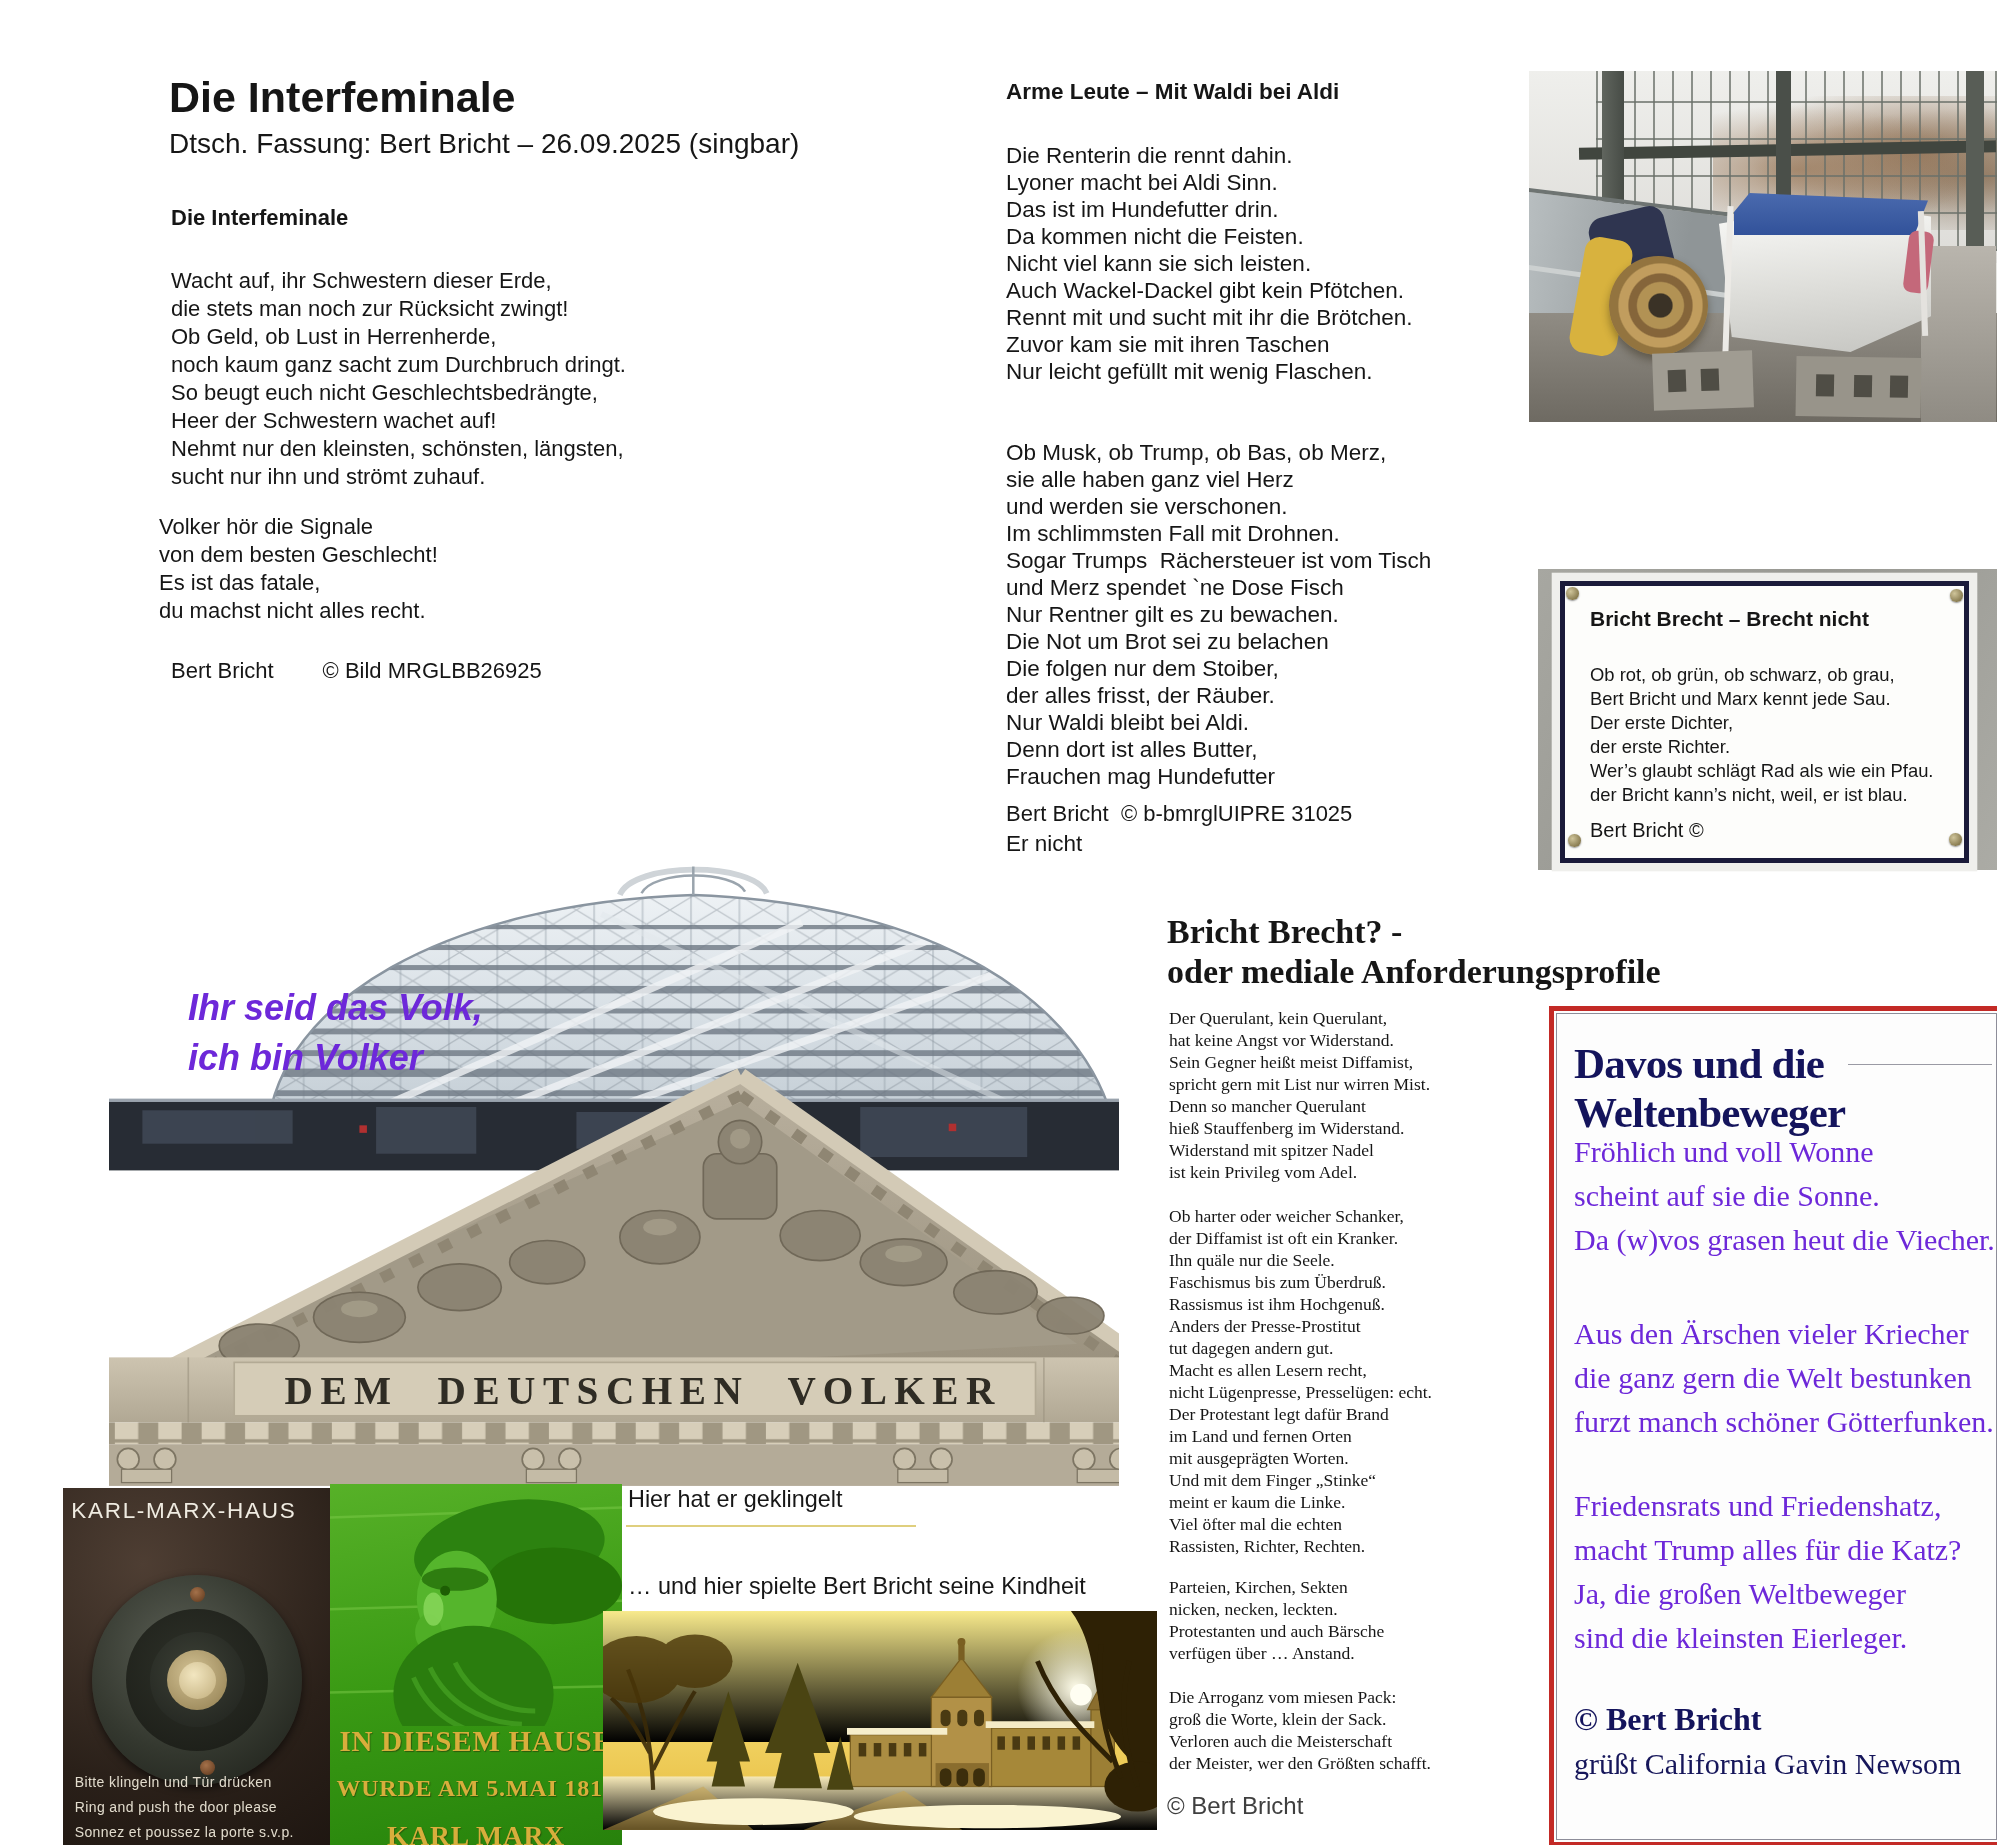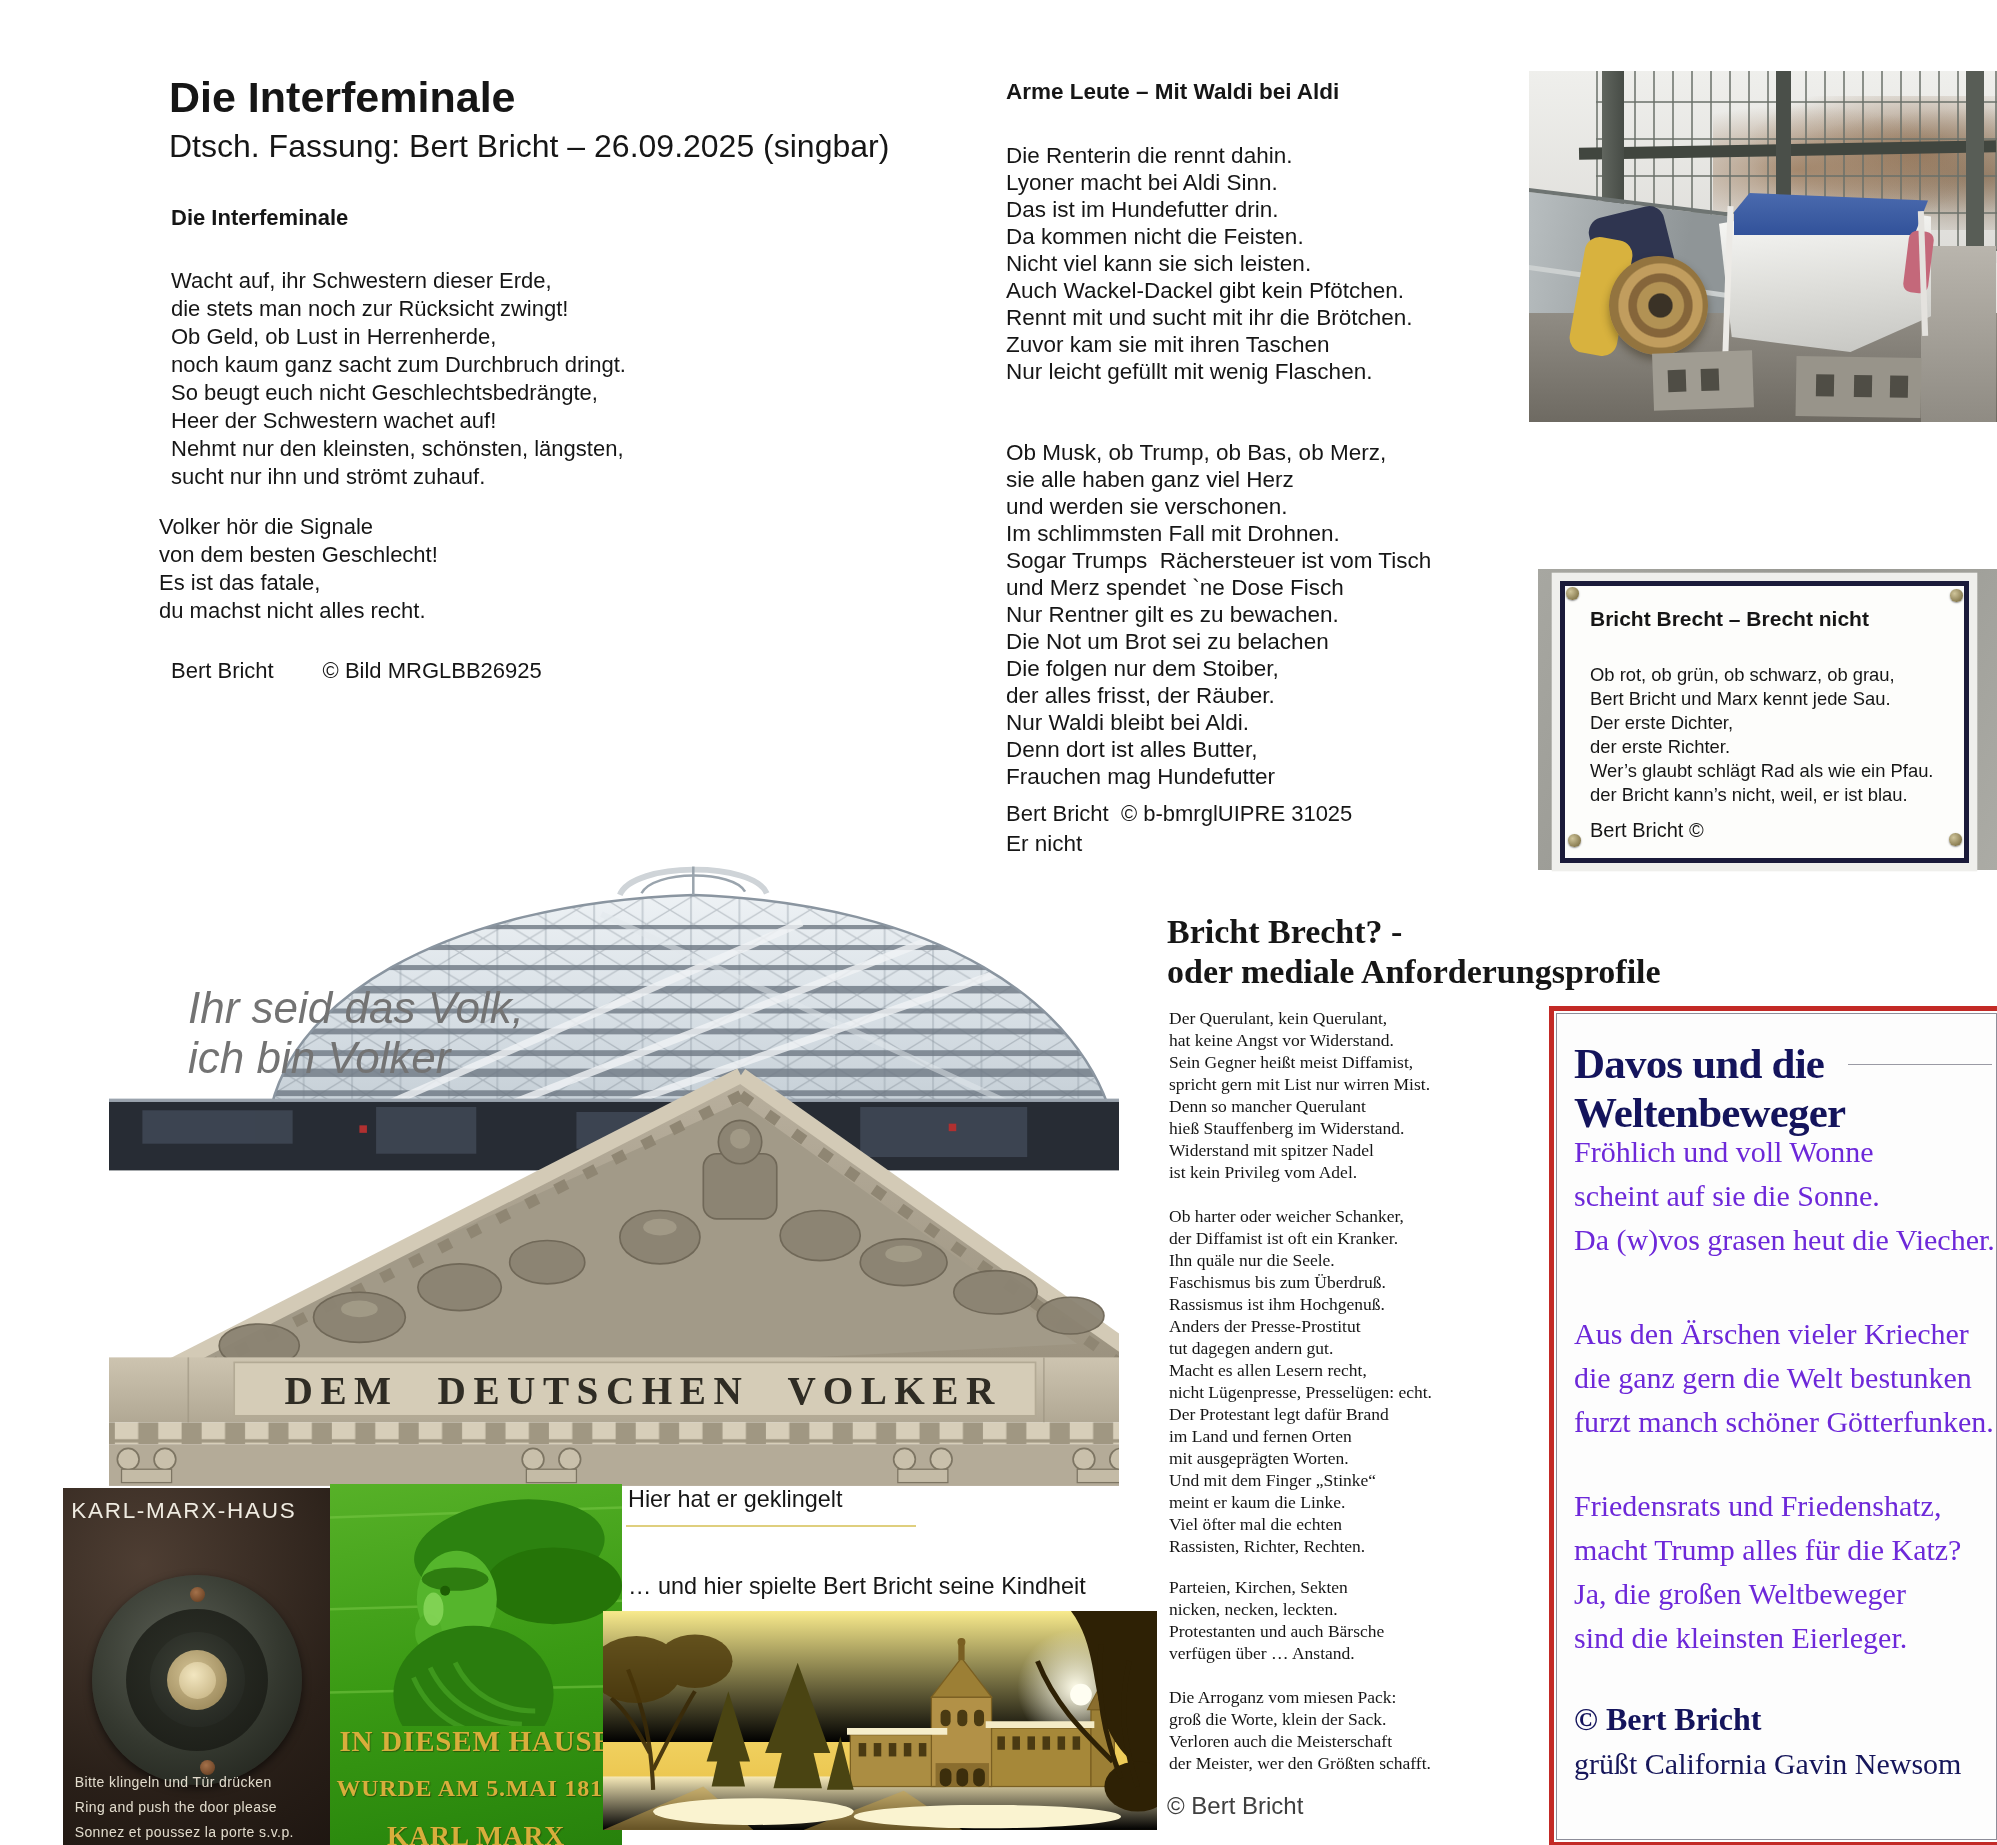--- a/index.html
+++ b/index.html
@@ -3,21 +3,21 @@
 <meta charset="utf-8">
 <style>
   html,body{margin:0;padding:0;background:#ffffff;}
   #page{position:relative;width:1998px;height:1846px;background:#ffffff;overflow:hidden;
         font-family:"Liberation Sans",sans-serif;color:#161616;}
   .abs{position:absolute;}
   .line{white-space:pre-wrap;}
 
   
   #if-title{left:169px;top:73px;font-size:43px;font-weight:bold;letter-spacing:0;}
-  #if-sub{left:169px;top:128px;font-size:32px;}
+  #if-sub{left:169px;top:128px;font-size:28px;}
   #if-head{left:171px;top:205px;font-size:22px;font-weight:bold;}
   #if-s1{left:171px;top:267px;font-size:22px;line-height:28px;}
   #if-s2{left:159px;top:513px;font-size:22px;line-height:28px;}
   #if-credit{left:171px;top:658px;font-size:22px;}
 
   
   #wa-title{left:1006px;top:79px;font-size:22.5px;font-weight:bold;}
   #wa-s1{left:1006px;top:142px;font-size:22.5px;line-height:27px;}
   #wa-s2{left:1006px;top:439px;font-size:22.5px;line-height:27px;}
   #wa-credit{left:1006px;top:801px;font-size:22px;}
@@ -73,21 +73,21 @@
   #sign .plate{position:absolute;left:22px;top:11.7px;width:399px;height:272px;background:#fdfdfb;
      border:5px solid #1b1b3a;box-shadow:0 0 0 8.3px #efefec;}
   #sign .screw{position:absolute;width:12.5px;height:12.5px;border-radius:50%;
      background:radial-gradient(circle at 35% 35%,#cfc49a,#8a7d52 70%);box-shadow:0 0.8px 1.7px rgba(0,0,0,.5);}
   #sign-title{left:52px;top:38px;font-size:21px;font-weight:bold;}
   #sign-lines{left:52px;top:94px;font-size:18.4px;line-height:24px;}
   #sign-credit{left:52px;top:250px;font-size:20px;}
 
   
   #montage{left:109px;top:768px;width:1010px;height:718px;}
-  #volk-cap{left:79px;top:215px;font-size:44px;line-height:50px;font-weight:normal;font-style:italic;color:#737373;}
+  #volk-cap{left:79px;top:215px;font-size:36px;line-height:50px;font-weight:bold;font-style:italic;color:#6d28d9;}
 
   
   #mp-h1{left:1167px;top:913px;font-size:34px;font-weight:bold;font-family:"Liberation Serif",serif;}
   #mp-h2{left:1167px;top:953px;font-size:34px;font-weight:bold;font-family:"Liberation Serif",serif;}
   .mp{font-family:"Liberation Serif",serif;font-size:17.5px;line-height:22px;}
   #mp-s1{left:1169px;top:1007px;}
   #mp-s2{left:1169px;top:1205px;}
   #mp-s3{left:1169px;top:1576px;}
   #mp-s4{left:1169px;top:1686px;}
   #mp-credit{left:1167px;top:1792px;font-size:24px;color:#3f3f3f;}

